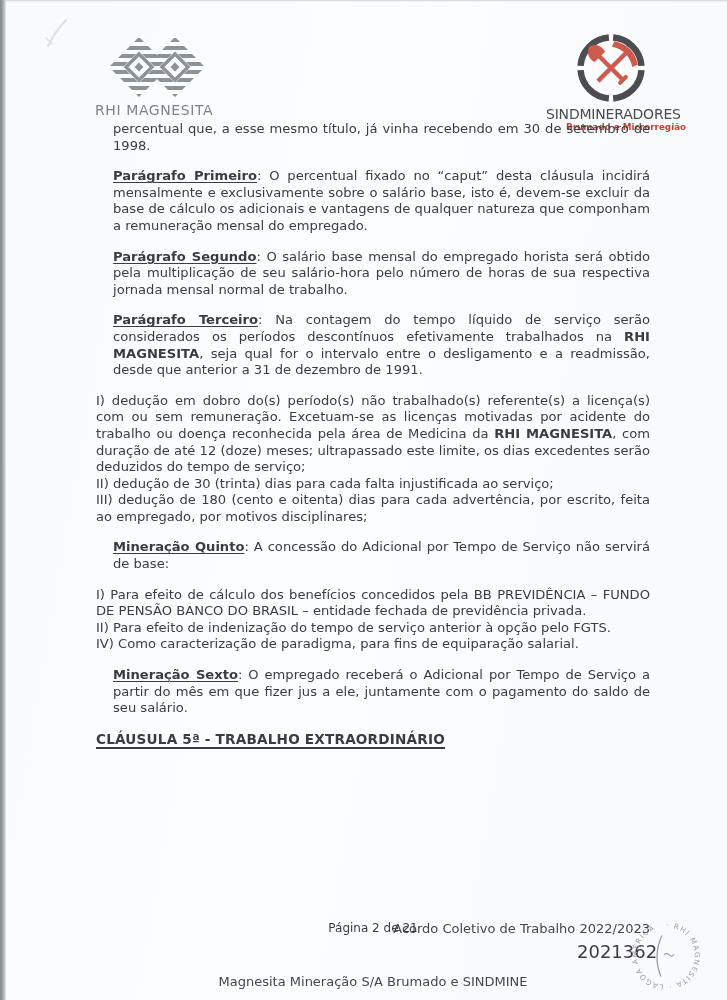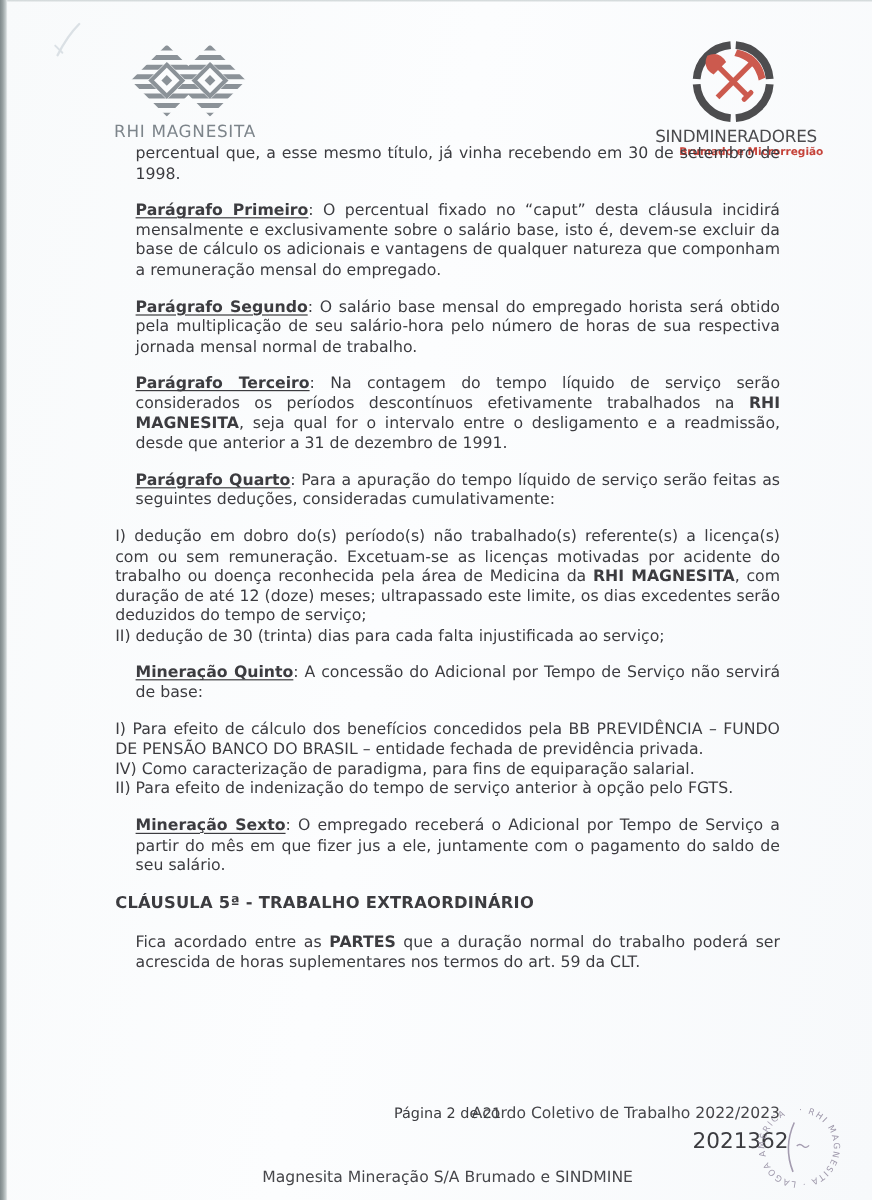--- a/index.html
+++ b/index.html
@@ -39,22 +39,22 @@
     position:absolute;left:96px;top:121px;width:554px;
     font-size:13.1px;line-height:16.6px;color:#3c3c40;
     text-align:justify;
   }
   .content p{margin:0 0 14px 17px;}
   .content .list{margin:0 0 14px 0;}
   .content .list p{margin:0;}
   .plabel{font-weight:bold;text-decoration:underline;text-underline-offset:2px;text-decoration-thickness:1.4px;}
   .content b{font-weight:bold;}
   .clause-title{
-    font-weight:bold;font-size:13.6px;letter-spacing:.2px;margin:0 0 17px 0;
-    text-underline-offset:2.5px;text-decoration-thickness:1.6px;
+    font-weight:bold;font-size:13.6px;letter-spacing:.2px;margin:0 0 4px 0;
+    text-decoration:underline;text-underline-offset:2.5px;text-decoration-thickness:1.6px;
     text-align:left;
   }
 
   
   .page-num{
     position:absolute;left:96px;top:921px;width:554px;text-align:center;
     font-weight:normal;font-size:12px;color:#3b3b3f;
   }
   .doc-num{position:absolute;left:577px;top:941px;font-size:18px;color:#3c3c40;}
   .stamp{position:absolute;left:630px;top:920px;width:72px;height:72px;}
@@ -133,40 +133,39 @@
 
   <main class="content">
     <p><span>percentual que, a esse mesmo título, já vinha recebendo em 30 de setembro de 1998.</span></p>
 
     <p><span class="plabel">Parágrafo Primeiro</span><span>: O percentual fixado no “caput” desta cláusula incidirá mensalmente e exclusivamente sobre o salário base, isto é, devem-se excluir da base de cálculo os adicionais e vantagens de qualquer natureza que componham a remuneração mensal do empregado.</span></p>
 
     <p><span class="plabel">Parágrafo Segundo</span><span>: O salário base mensal do empregado horista será obtido pela multiplicação de seu salário-hora pelo número de horas de sua respectiva jornada mensal normal de trabalho.</span></p>
 
     <p><span class="plabel">Parágrafo Terceiro</span><span>: Na contagem do tempo líquido de serviço serão considerados os períodos descontínuos efetivamente trabalhados na </span><b>RHI MAGNESITA</b><span>, seja qual for o intervalo entre o desligamento e a readmissão, desde que anterior a 31 de dezembro de 1991.</span></p>
 
-    <p><span class="plabel">Parágrafo Quarto</span><span>: Para a apuração do tempo líquido de serviço serão feitas as seguintes deduções, consideradas cumulativamente:</span></p>
 
     <div class="list">
       <p><span>I) dedução em dobro do(s) período(s) não trabalhado(s) referente(s) a licença(s) com ou sem remuneração. Excetuam-se as licenças motivadas por acidente do trabalho ou doença reconhecida pela área de Medicina da </span><b>RHI MAGNESITA</b><span>, com duração de até 12 (doze) meses; ultrapassado este limite, os dias excedentes serão deduzidos do tempo de serviço;</span></p>
       <p><span>II) dedução de 30 (trinta) dias para cada falta injustificada ao serviço;</span></p>
+      <p><span>III) dedução de 180 (cento e oitenta) dias para cada advertência, por escrito, feita ao empregado, por motivos disciplinares;</span></p>
     </div>
 
     <p><span class="plabel">Mineração Quinto</span><span>: A concessão do Adicional por Tempo de Serviço não servirá de base:</span></p>
 
     <div class="list">
       <p><span>I) Para efeito de cálculo dos benefícios concedidos pela BB PREVIDÊNCIA – FUNDO DE PENSÃO BANCO DO BRASIL – entidade fechada de previdência privada.</span></p>
+      <p><span>II) Para efeito de indenização do tempo de serviço anterior à opção pelo FGTS.</span></p>
       <p><span>IV) Como caracterização de paradigma, para fins de equiparação salarial.</span></p>
-      <p><span>II) Para efeito de indenização do tempo de serviço anterior à opção pelo FGTS.</span></p>
     </div>
 
     <p><span class="plabel">Mineração Sexto</span><span>: O empregado receberá o Adicional por Tempo de Serviço a partir do mês em que fizer jus a ele, juntamente com o pagamento do saldo de seu salário.</span></p>
 
     <div class="clause-title">CLÁUSULA 5ª - TRABALHO EXTRAORDINÁRIO</div>
 
-    <p><span>Fica acordado entre as </span><b>PARTES</b><span> que a duração normal do trabalho poderá ser acrescida de horas suplementares nos termos do art. 59 da CLT.</span></p>
   </main>
 
   <footer>
     <div class="page-num">Página 2 de 21</div>
     <div class="doc-num">2021362</div>
 
     <svg class="stamp" viewBox="0 0 70 70">
       <defs>
         <path id="stamp-circle-path" d="M 35,7 a 28,28 0 1 1 -0.01,0 z" fill="none"></path>
       </defs>

